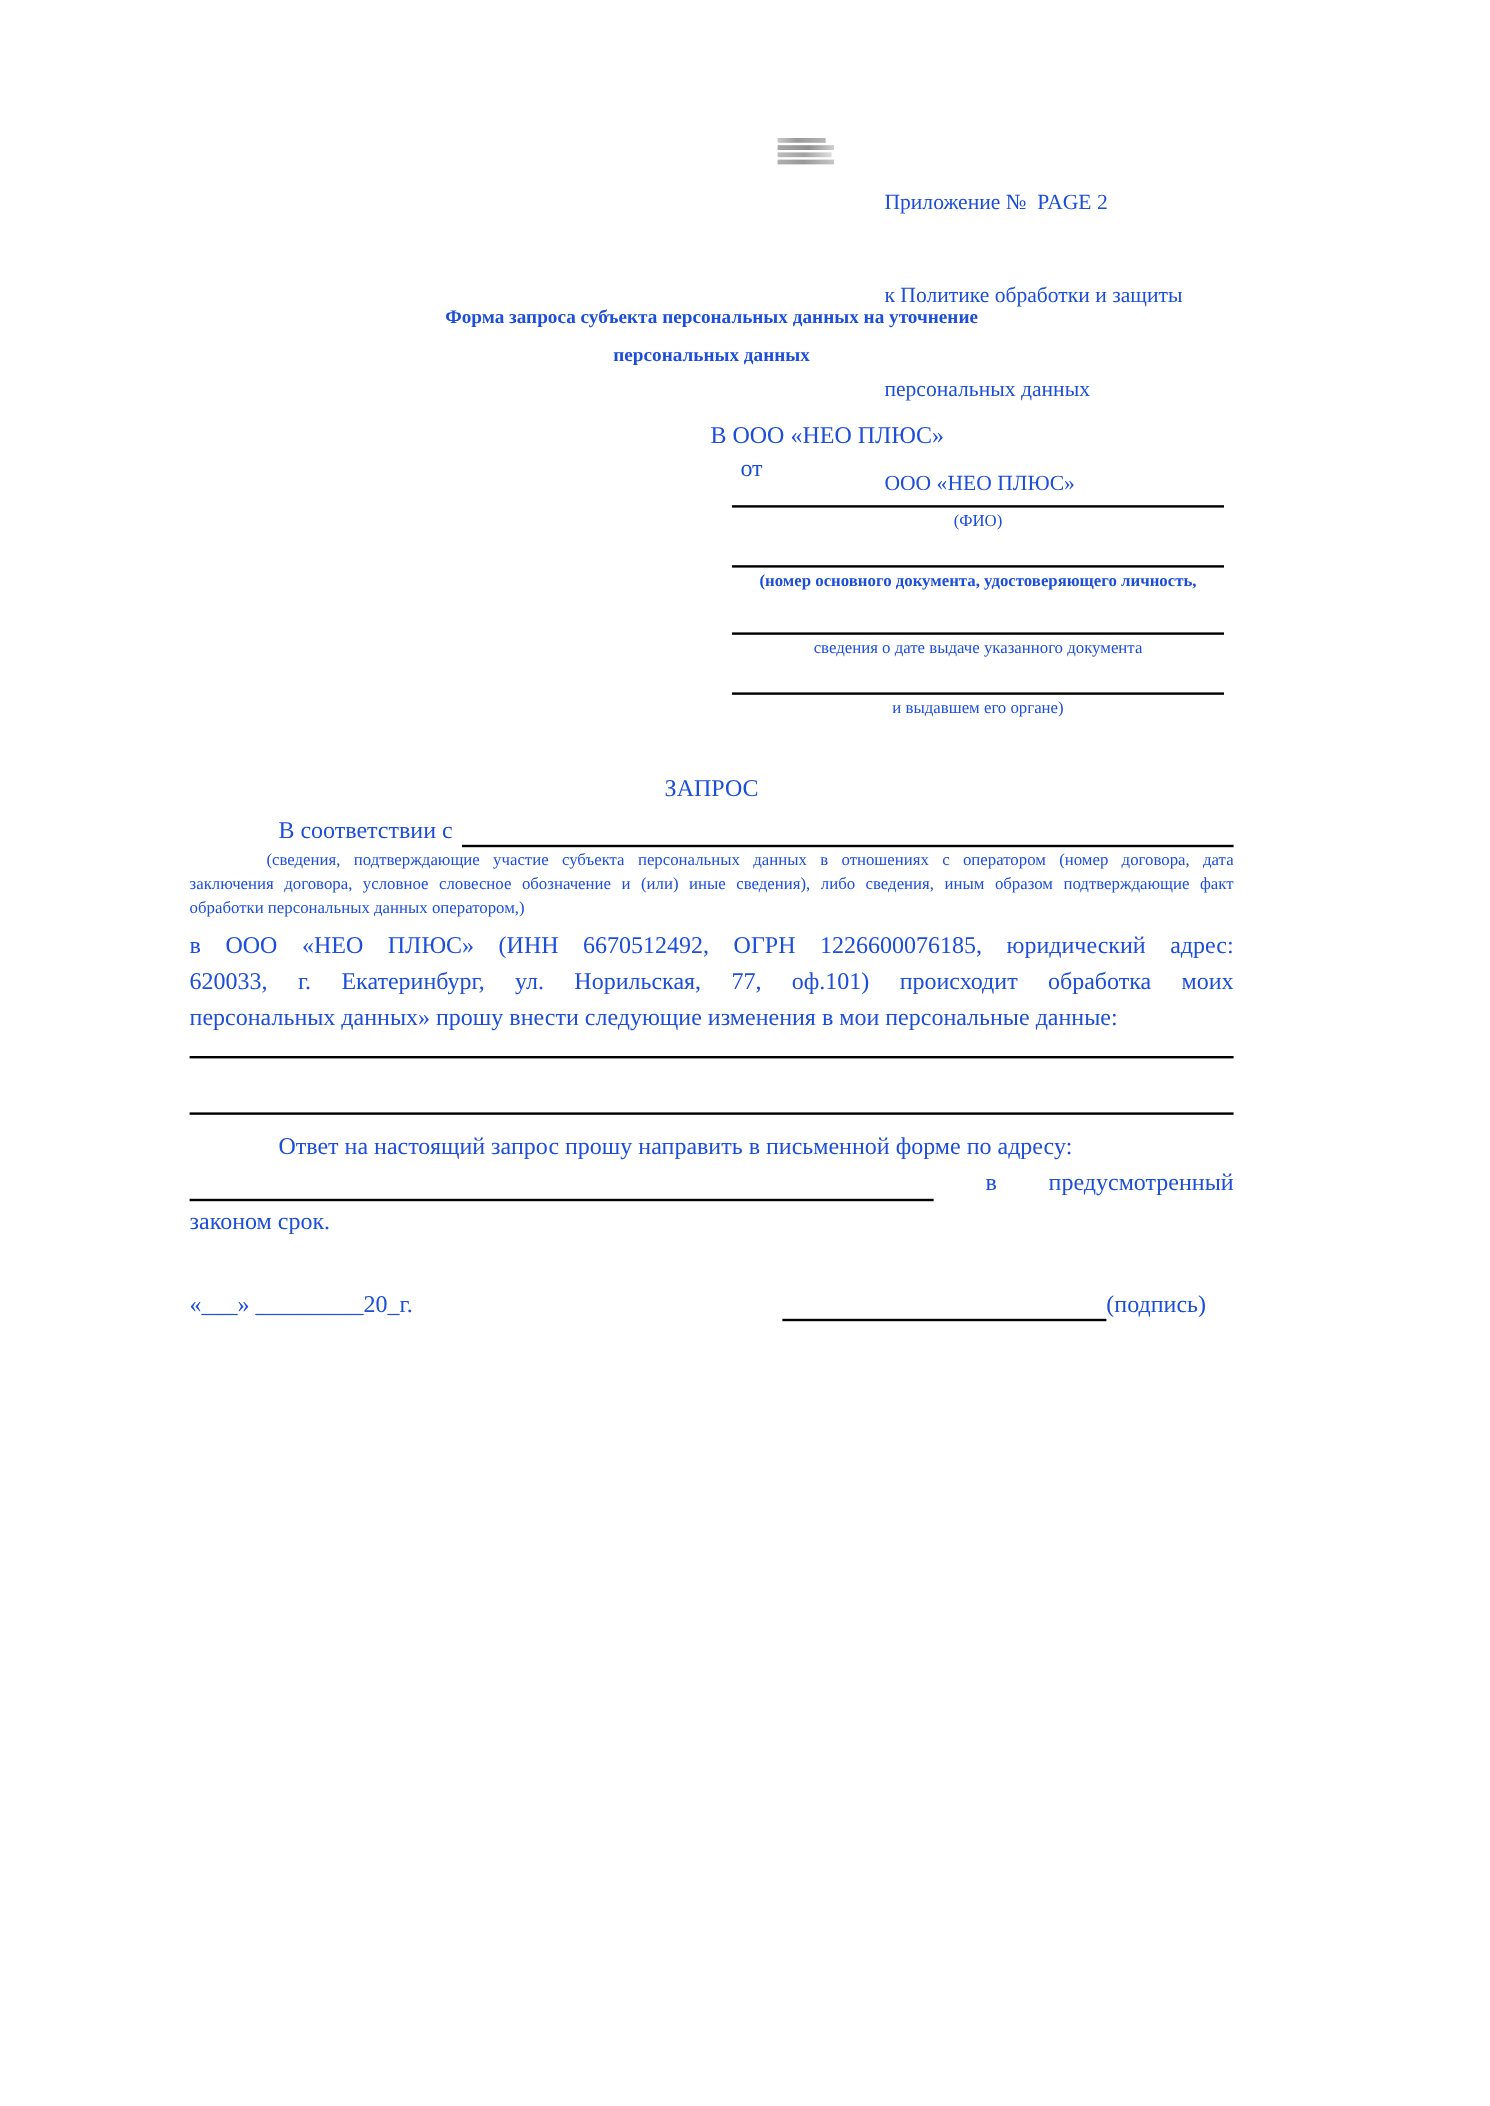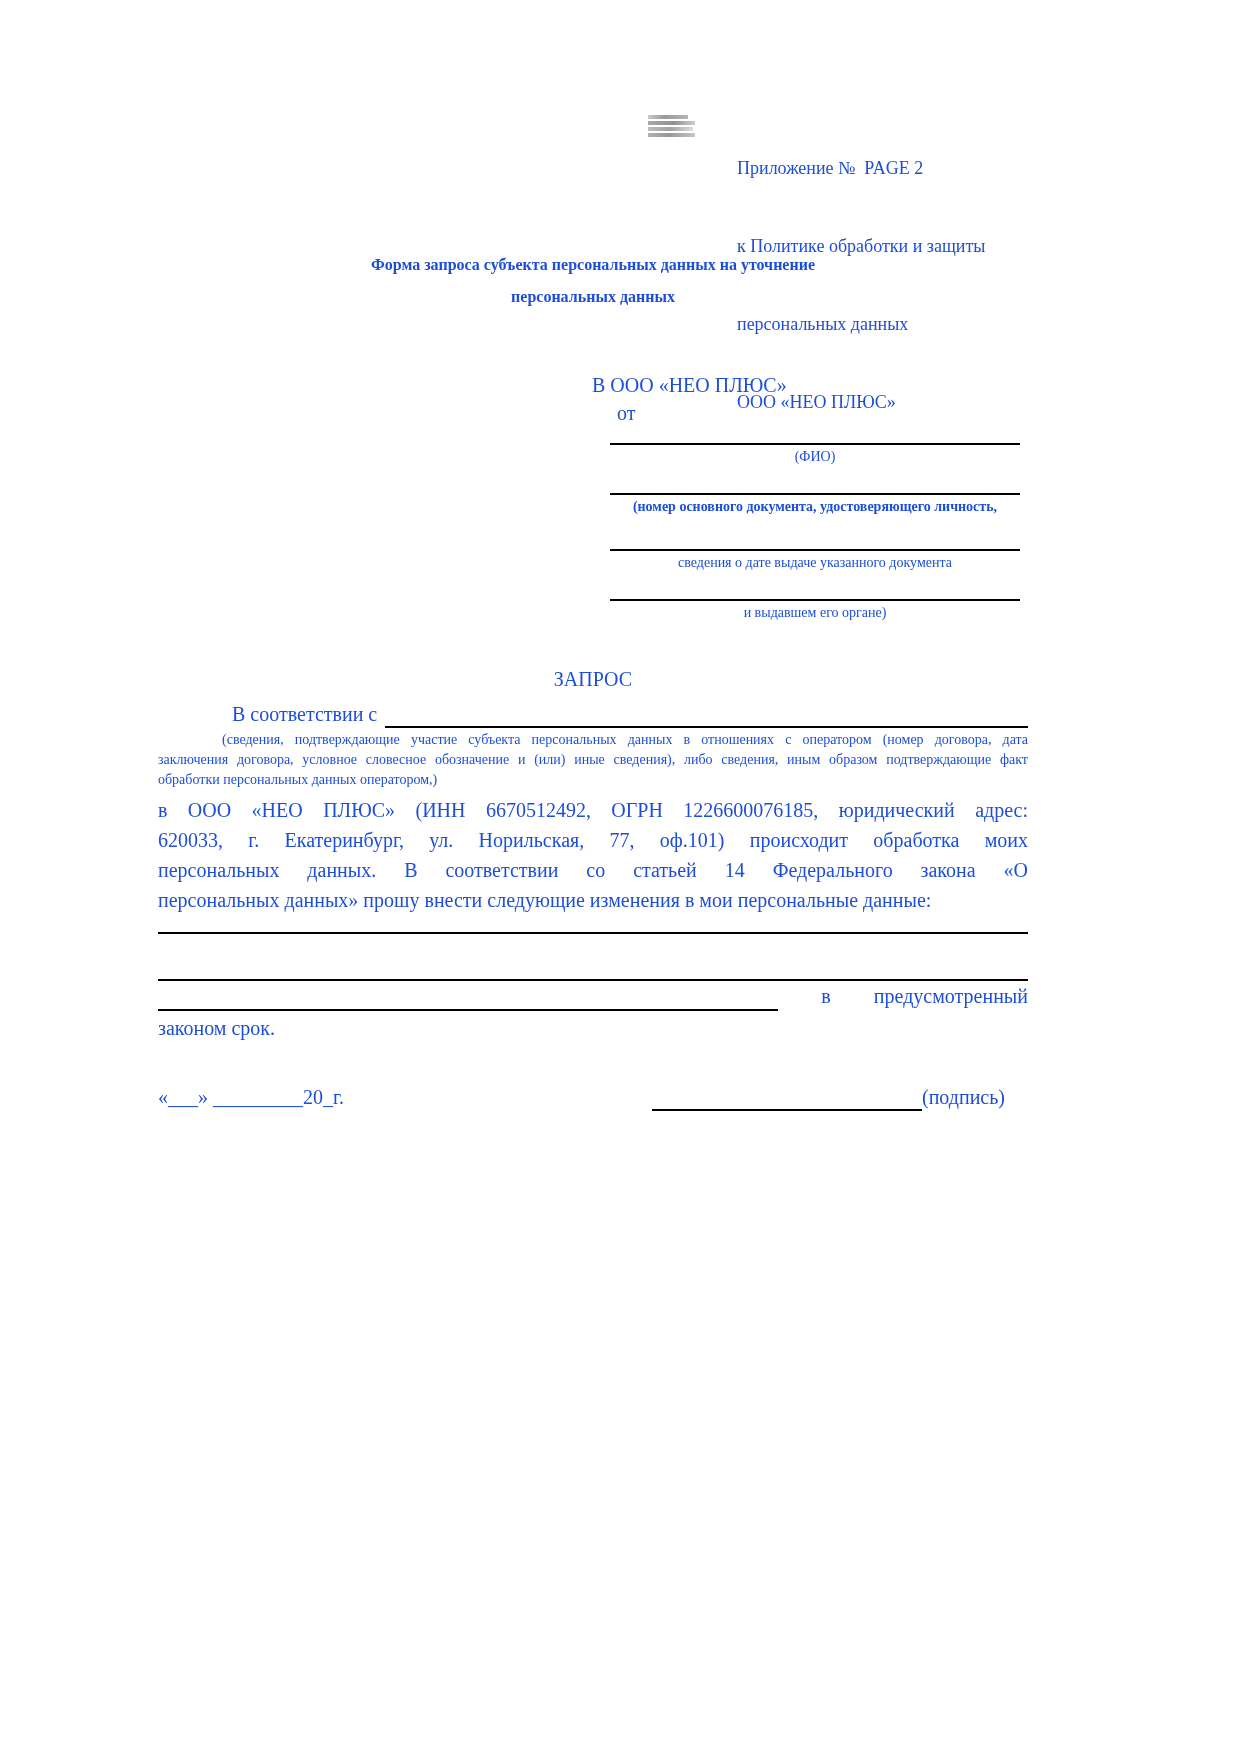--- a/index.html
+++ b/index.html
@@ -38,21 +38,21 @@
   
   .title {
     margin-top: 42px;
     text-align: center;
     font-weight: bold;
     font-size: 16px;
     line-height: 32px;
   }
 
   
-  .addr-to   { margin-top: 58px; margin-left: 434px; font-size: 20px; line-height: 28px; }
+  .addr-to   { margin-top: 36px; margin-left: 434px; font-size: 20px; line-height: 28px; }
   .addr-from { margin-left: 459px; font-size: 20px; line-height: 28px; }
   .addr-fields { margin-left: 452px; width: 410px; }
   .field { border-top: 2px solid #000; padding-top: 3px; }
   .f1 { margin-top: 16px; }
   .f2 { margin-top: 27px; font-weight: bold; }
   .f3 { margin-top: 33px; }
   .f4 { margin-top: 27px; }
   .field .caption {
     text-align: center;
     font-size: 14px;
@@ -157,27 +157,27 @@
 
     <div class="note">
       <div class="jline first">(сведения, подтверждающие участие субъекта персональных данных в отношениях с оператором (номер договора, дата</div>
       <div class="jline">заключения договора, условное словесное обозначение и (или) иные сведения), либо сведения, иным образом подтверждающие факт</div>
       <div>обработки персональных данных оператором,)</div>
     </div>
 
     <div class="bodytext">
       <div class="jline">в ООО «НЕО ПЛЮС» (ИНН 6670512492, ОГРН 1226600076185, юридический адрес:</div>
       <div class="jline">620033, г. Екатеринбург, ул. Норильская, 77, оф.101) происходит обработка моих</div>
-      <div class="jline">персональных данных. В соответствии со статьей 14 Федерального закона «О</div>
       <div>персональных данных» прошу внести следующие изменения в мои персональные данные:</div>
     </div>
 
     <div class="blank-line bl1"></div>
     <div class="blank-line bl2"></div>
 
+    <div class="answer-lead">Ответ на настоящий запрос прошу направить в письменной форме по адресу:</div>
     <div class="answer-row">
       <div class="addr-fill"></div>
       <span>в</span>
       <span>предусмотренный</span>
     </div>
     <div class="answer-tail">законом срок.</div>
 
     <div class="footer-row">
       <div class="date">«___» _________20_г.</div>
       <div class="sig">

